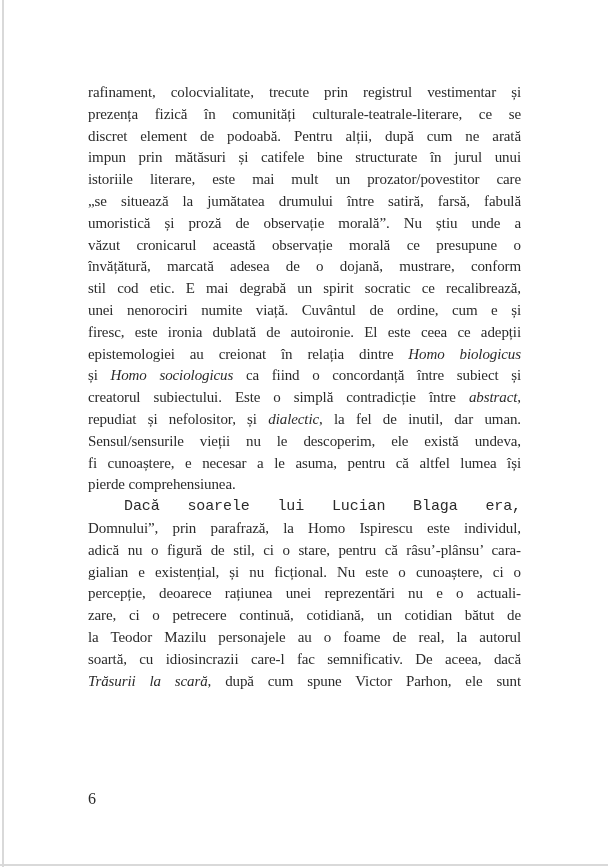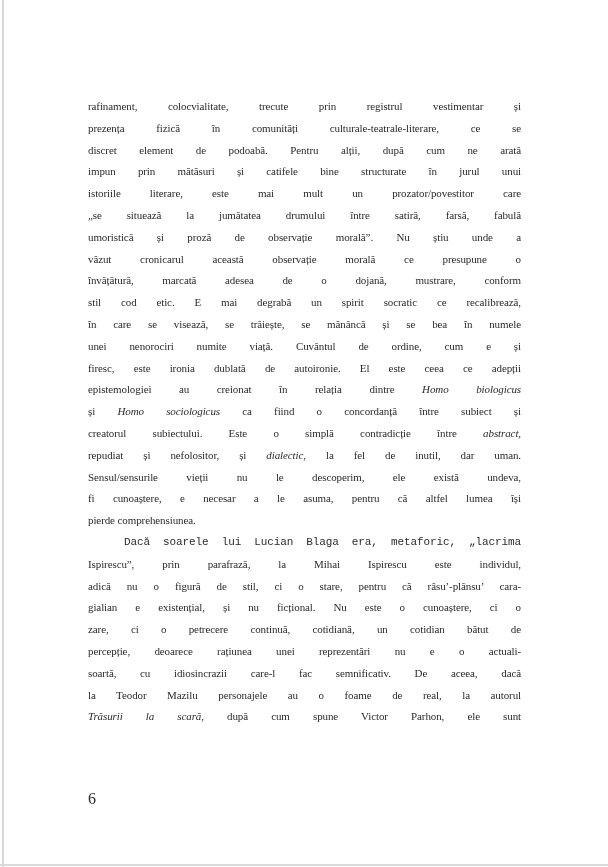--- a/index.html
+++ b/index.html
@@ -28,23 +28,23 @@
   }
   .edge-bottom {
     position: absolute;
     left: 0; top: 864px;
     width: 608px; height: 2px;
     background: #d9d9d9;
   }
   .text-block {
     position: absolute;
     left: 88px;
-    top: 96px;
+    top: 82px;
     width: 433px;
-    font-size: 11px;
+    font-size: 15px;
     line-height: 21.8px;
     letter-spacing: -0.1px;
     color: #2b2b2b;
   }
   .line {
     height: 21.8px;
     overflow: hidden;
     text-align: justify;
     text-align-last: justify;
   }
@@ -78,34 +78,33 @@
       <div class="line"><span>rafinament, colocvialitate, trecute prin registrul vestimentar și</span></div>
       <div class="line"><span>prezența fizică în comunități culturale-teatrale-literare, ce se</span></div>
       <div class="line"><span>discret element de podoabă. Pentru alții, după cum ne arată</span></div>
       <div class="line"><span>impun prin mătăsuri și catifele bine structurate în jurul unui</span></div>
       <div class="line"><span>istoriile literare, este mai mult un prozator/povestitor care</span></div>
       <div class="line"><span>„se situează la jumătatea drumului între satiră, farsă, fabulă</span></div>
       <div class="line"><span>umoristică și proză de observație morală”. Nu știu unde a</span></div>
       <div class="line"><span>văzut cronicarul această observație morală ce presupune o</span></div>
       <div class="line"><span>învățătură, marcată adesea de o dojană, mustrare, conform</span></div>
       <div class="line"><span>stil cod etic. E mai degrabă un spirit socratic ce recalibrează,</span></div>
-      <div class="line"><span>în care se visează, se trăiește, se mănâncă și se bea în numele</span></div>
       <div class="line"><span>unei nenorociri numite viață. Cuvântul de ordine, cum e și</span></div>
       <div class="line"><span>firesc, este ironia dublată de autoironie. El este ceea ce adepții</span></div>
       <div class="line"><span>epistemologiei au creionat în relația dintre </span><em>Homo biologicus</em></div>
       <div class="line"><span>și </span><em>Homo sociologicus</em><span> ca fiind o concordanță între subiect și</span></div>
       <div class="line"><span>creatorul subiectului. Este o simplă contradicție între </span><em>abstract</em><span>,</span></div>
       <div class="line"><span>repudiat și nefolositor, și </span><em>dialectic</em><span>, la fel de inutil, dar uman.</span></div>
       <div class="line"><span>Sensul/sensurile vieții nu le descoperim, ele există undeva,</span></div>
       <div class="line"><span>fi cunoaștere, e necesar a le asuma, pentru că altfel lumea își</span></div>
       <div class="line line-last"><span>pierde comprehensiunea.</span></div>
       <div class="line line-indent"><span>Dacă soarele lui Lucian Blaga era, metaforic, „lacrima</span></div>
-      <div class="line"><span>Ispirescu”, prin parafrază, la Mihai Ispirescu este individul,</span></div>
+      <div class="line"><span>Domnului”, prin parafrază, la Homo Ispirescu este individul,</span></div>
       <div class="line"><span>adică nu o figură de stil, ci o stare, pentru că râsu’-plânsu’ cara-</span></div>
       <div class="line"><span>gialian e existențial, și nu ficțional. Nu este o cunoaștere, ci o</span></div>
+      <div class="line"><span>percepție, deoarece rațiunea unei reprezentări nu e o actuali-</span></div>
       <div class="line"><span>zare, ci o petrecere continuă, cotidiană, un cotidian bătut de</span></div>
-      <div class="line"><span>percepție, deoarece rațiunea unei reprezentări nu e o actuali-</span></div>
+      <div class="line"><span>la Teodor Mazilu personajele au o foame de real, la autorul</span></div>
       <div class="line"><span>soartă, cu idiosincrazii care-l fac semnificativ. De aceea, dacă</span></div>
-      <div class="line"><span>la Teodor Mazilu personajele au o foame de real, la autorul</span></div>
       <div class="line"><em>Trăsurii la scară</em><span>, după cum spune Victor Parhon, ele sunt</span></div>
     </div>
   <div class="page-number">6</div>
 </div>
 
 </body></html>

